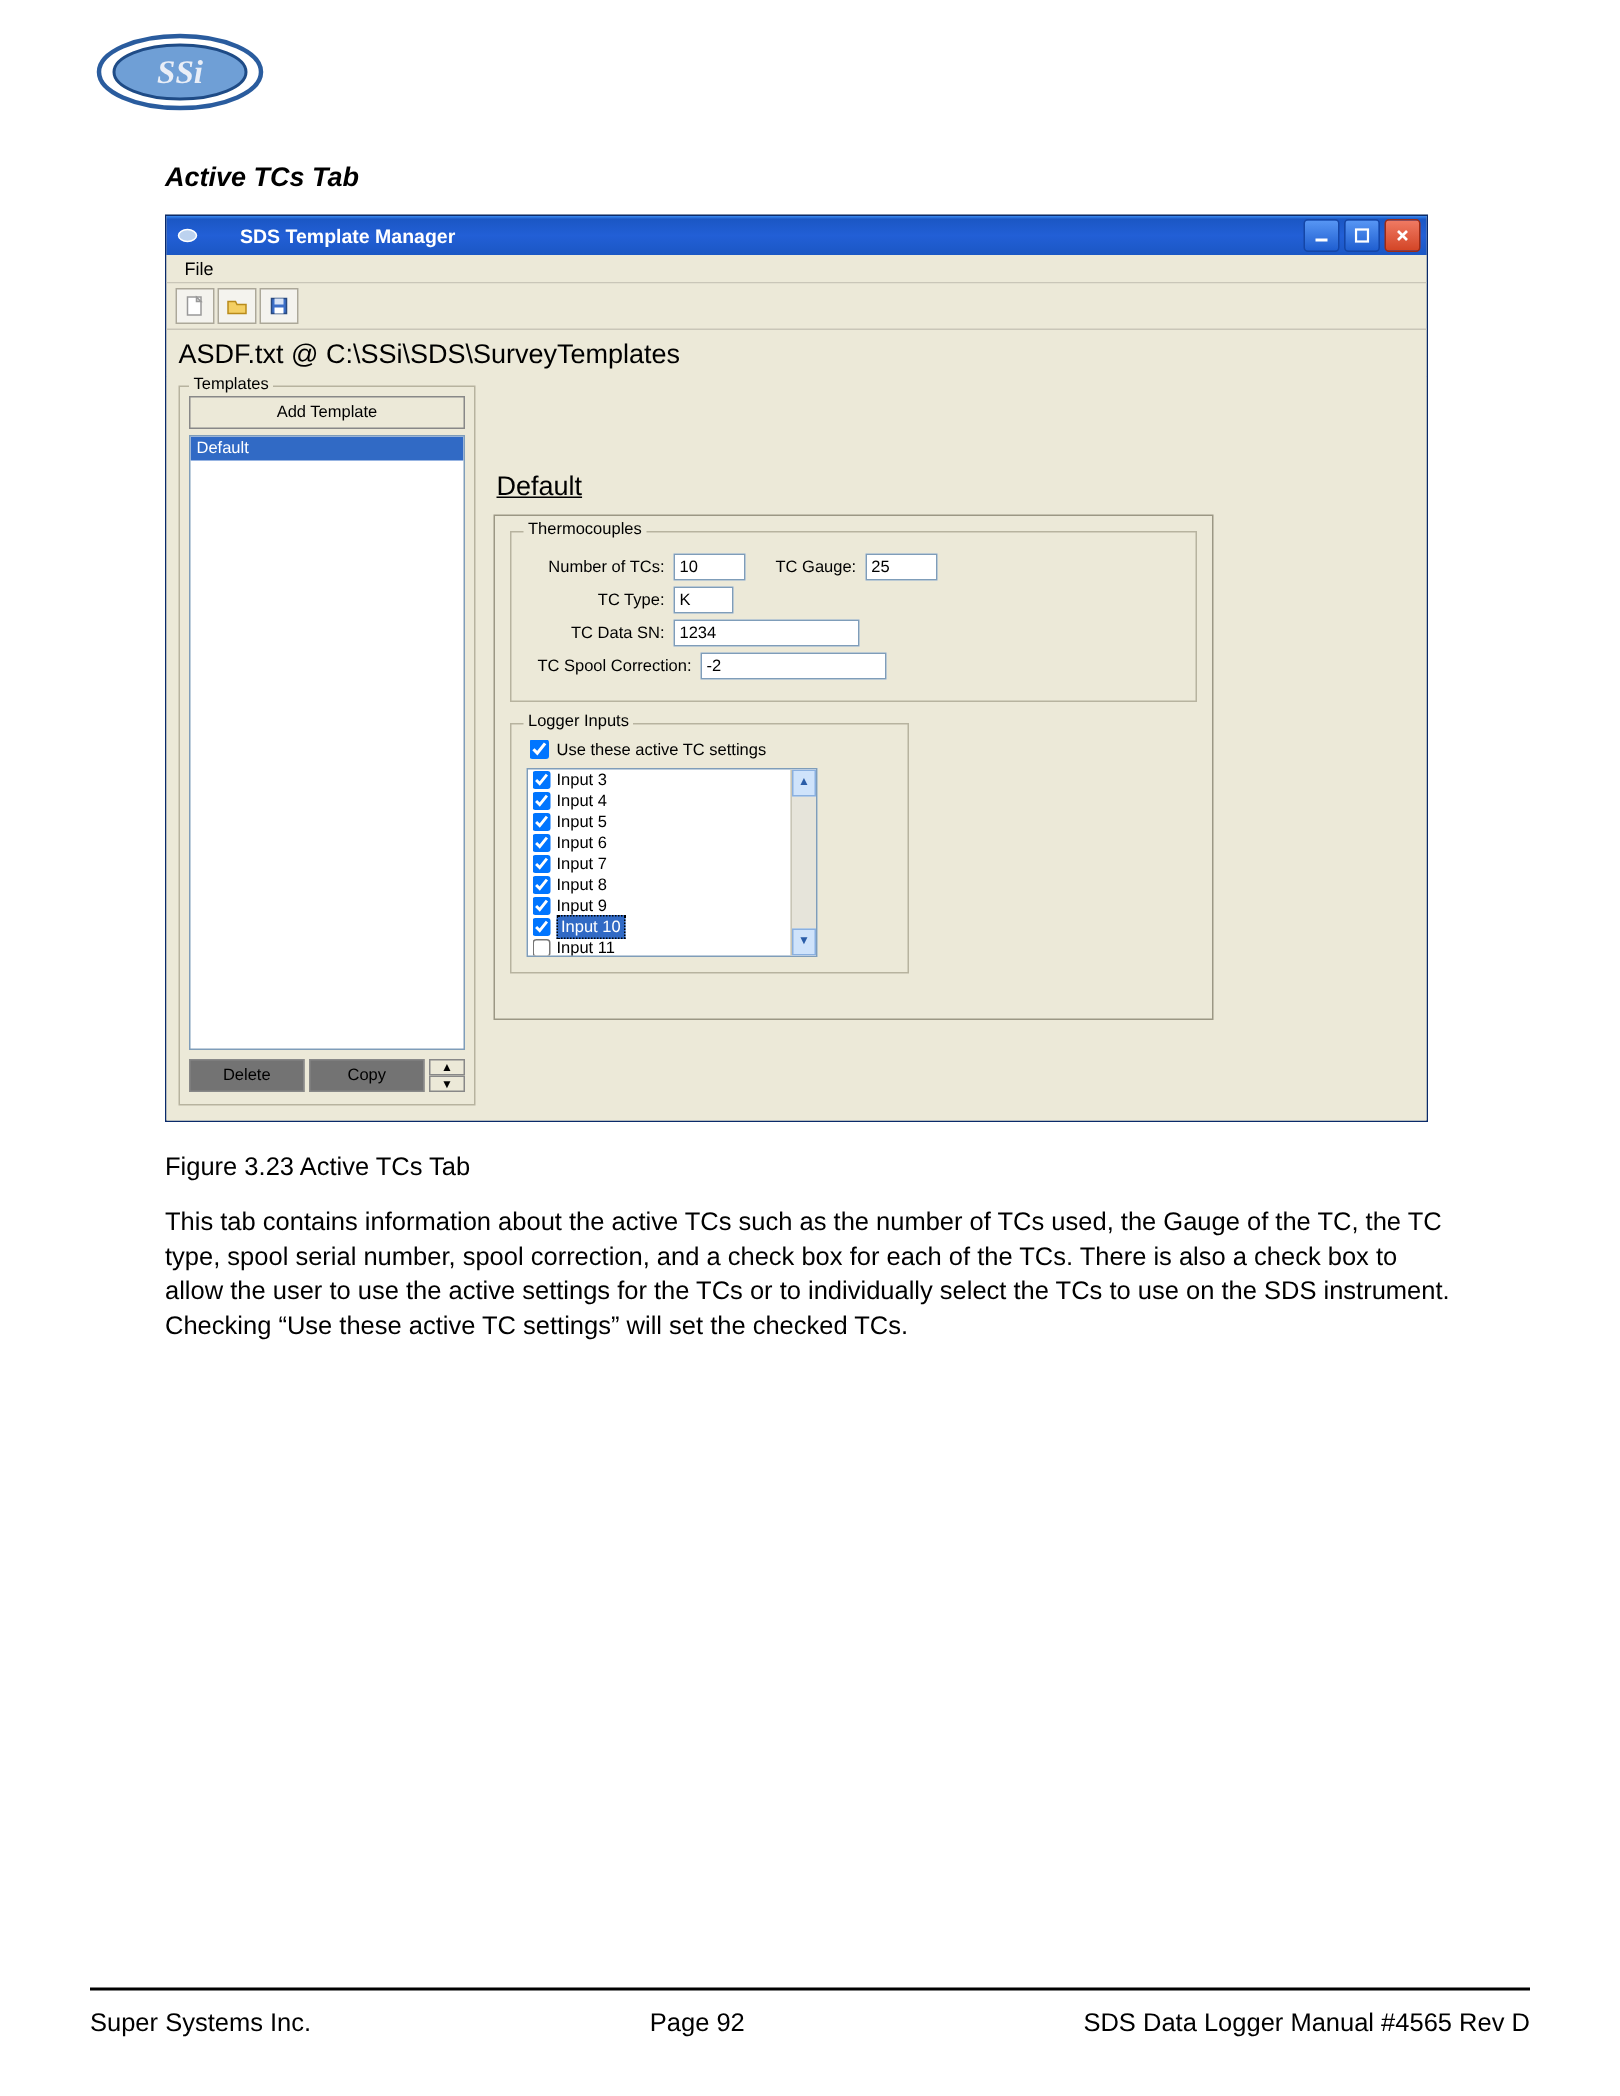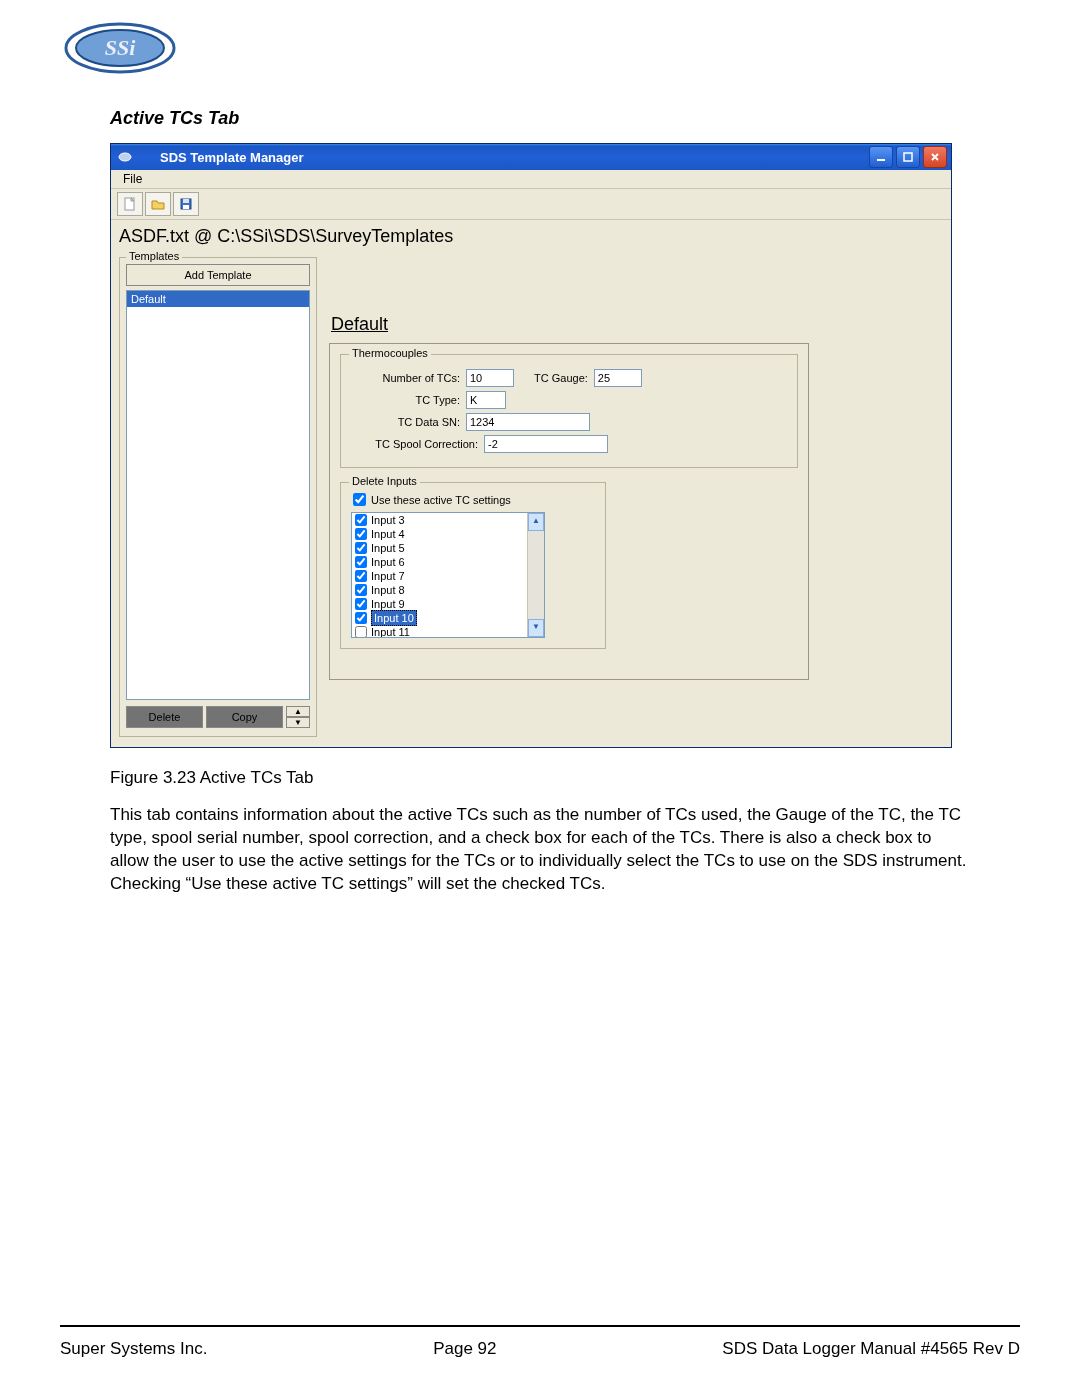--- a/index.html
+++ b/index.html
@@ -200,21 +200,21 @@
   .fieldset .legend {
     position:absolute; top:-8px; left:8px;
     background:#ece9d8; padding:0 3px; font-size:11px;
   }
   .form-row {
     display:flex; align-items:center;
     font-size: 11px;
     margin: 4px 0;
     gap: 6px;
   }
-  .form-row label { text-align:right;margin-left:17px; }
+  .form-row label { text-align:right; }
   .form-row .lbl-num { width: 92px; }
   .form-row .lbl-type { width: 92px; }
   .form-row .lbl-spool { width: 92px; }
   .form-row .lbl-corr { width: 110px; }
   .form-row input.txt {
     border: 1px solid #7f9db9;
     background:#fff;
     height: 18px;
     font-size: 11px;
     padding: 0 3px;
@@ -387,21 +387,21 @@
               <label class="lbl-spool">TC Data SN:</label>
               <input class="txt w124" value="1234" style="">
             </div>
             <div class="form-row">
               <label class="lbl-corr">TC Spool Correction:</label>
               <input class="txt w124" value="-2" style="">
             </div>
           </div>
 
           <div class="fieldset" style="width:244px">
-            <span class="legend">Delete Inputs</span>
+            <span class="legend">Logger Inputs</span>
             <div class="chk-row">
               <input type="checkbox" checked="" style="">
               <span>Use these active TC settings</span>
             </div>
             <div class="inputs-list" id="inputs-list">
               <div class="row">
                   <input type="checkbox" checked="" style="">
                   <span>Input 3</span>
                 </div>
                 <div class="row">

